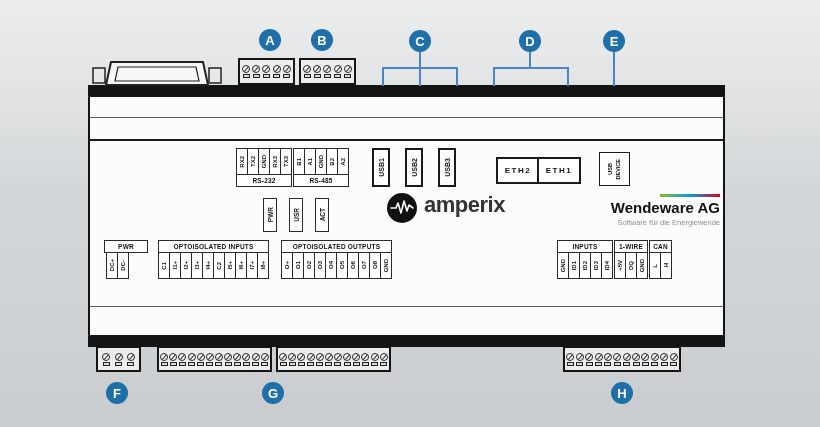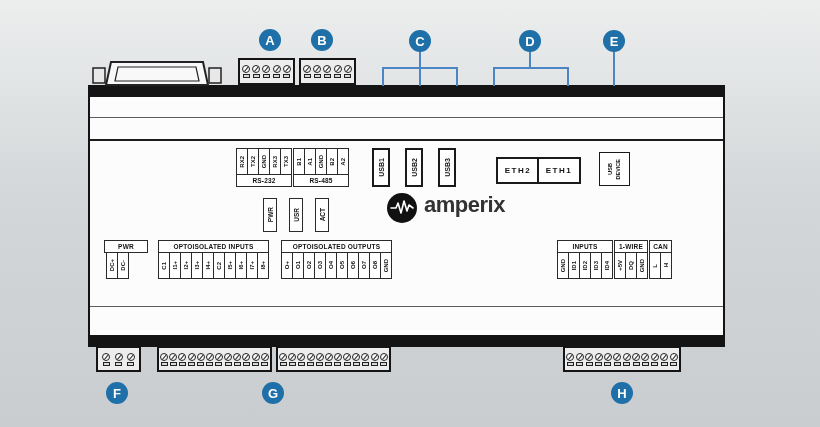--- a/index.html
+++ b/index.html
@@ -208,20 +208,25 @@
     </div>
 
   <div class="logo" style="left:386px;top:192px">
     <svg width="32" height="32" viewBox="0 0 32 32">
       <circle cx="16" cy="16" r="15" fill="#111"></circle>
       <polyline points="5,16 10,16 12,11 15,21 18,9 21,19 23,13 27,16" stroke="#fff" stroke-width="1.6" fill="none" stroke-linejoin="round" stroke-linecap="round"></polyline>
     </svg>
     <span class="logotext">amperix</span>
   </div>
 
+  <div class="brand" style="left:558px;top:194px">
+    <div class="strip" style="background: linear-gradient(90deg, rgb(134, 188, 37), rgb(0, 160, 225), rgb(226, 0, 26));"></div>
+    <div class="company">Wendeware AG</div>
+    <div class="tagline">Software für die Energiewende</div>
+  </div>
 
   <div class="gbox" style="left:104px;top:240px;width:44px;height:13px">PWR</div>
   <div class="pins" style="left:106px;top:252px">
 
   <div class="pin">
         <span>DC+</span>
       </div>
       <div class="pin">
         <span>DC-</span>
       </div>

